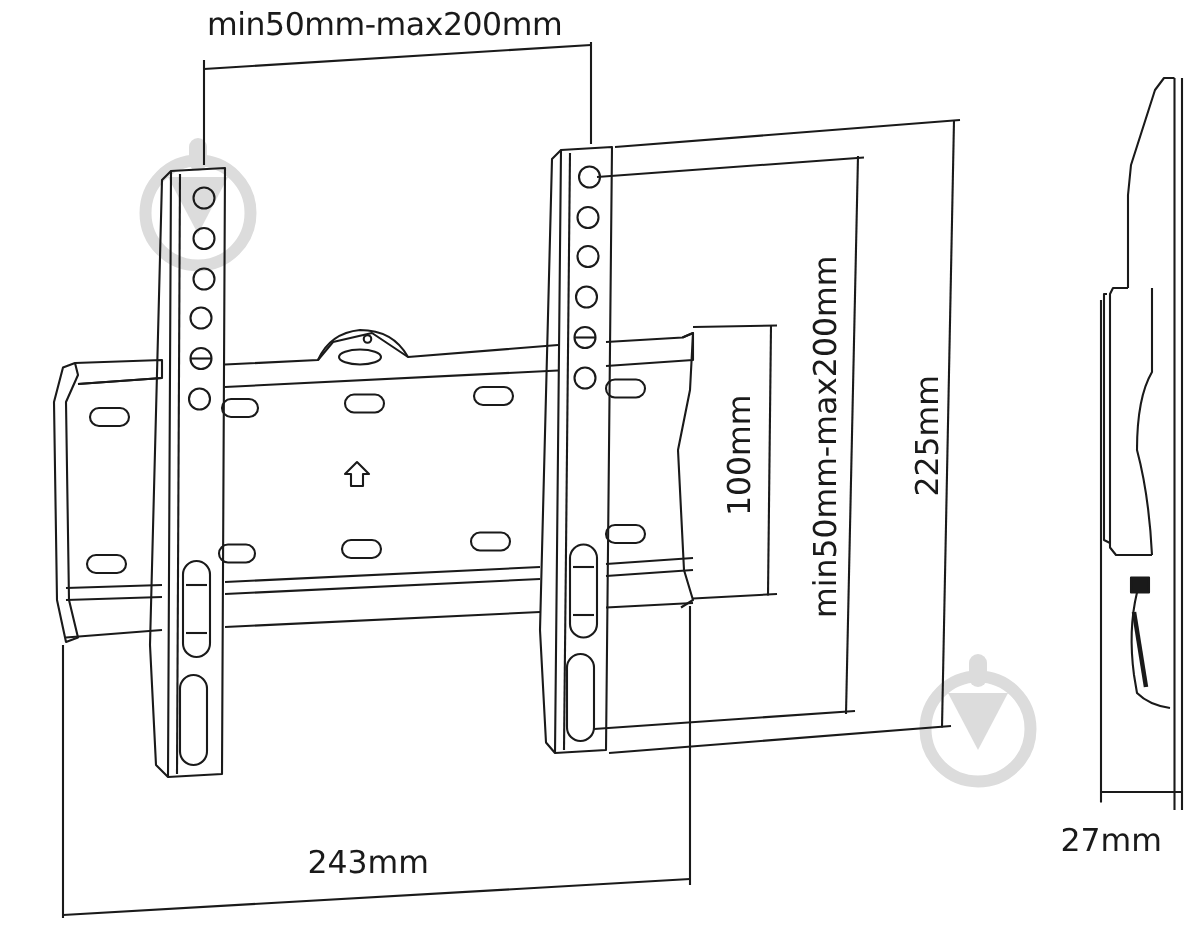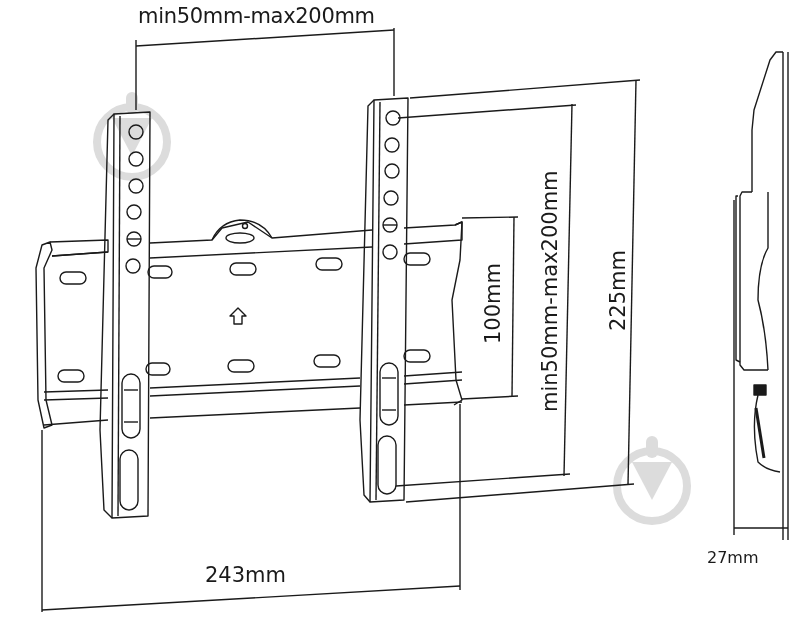--- a/index.html
+++ b/index.html
@@ -1,21 +1,21 @@
 <!DOCTYPE html>
 <html><head>
   <meta charset="utf-8">
   <style>
     html, body { margin: 0; padding: 0; background: #ffffff; }
     body { width: 799px; height: 622px; position: relative; overflow: hidden; font-family: "DejaVu Sans", sans-serif; }
     #canvas { position: absolute; left: 0; top: 0; width: 799px; height: 622px; }
     .dim-label { position: absolute; color: #1a1a1a; font-family: "DejaVu Sans", sans-serif; white-space: nowrap; }
     .lbl-top { left: 138px; top: 4px; font-size: 21px; letter-spacing: -0.3px; }
     .lbl-bottom { left: 205px; top: 563px; font-size: 21px; text-align: center; }
-    .lbl-side { left: 707px; top: 548px; font-size: 16px; }
+    .lbl-side { left: 707px; top: 548px; font-size: 21px; }
     .vert { transform-origin: left top; transform: rotate(-90deg); font-size: 21px; }
     .lbl-100 { left: 481px; top: 344px; }
     .lbl-200 { left: 538px; top: 412px; }
     .lbl-225 { left: 606px; top: 331px; }
   </style>
 </head>
 <body>
 
 <svg id="canvas" width="799" height="622" viewBox="0 0 799 622" xmlns="http://www.w3.org/2000/svg">
 

